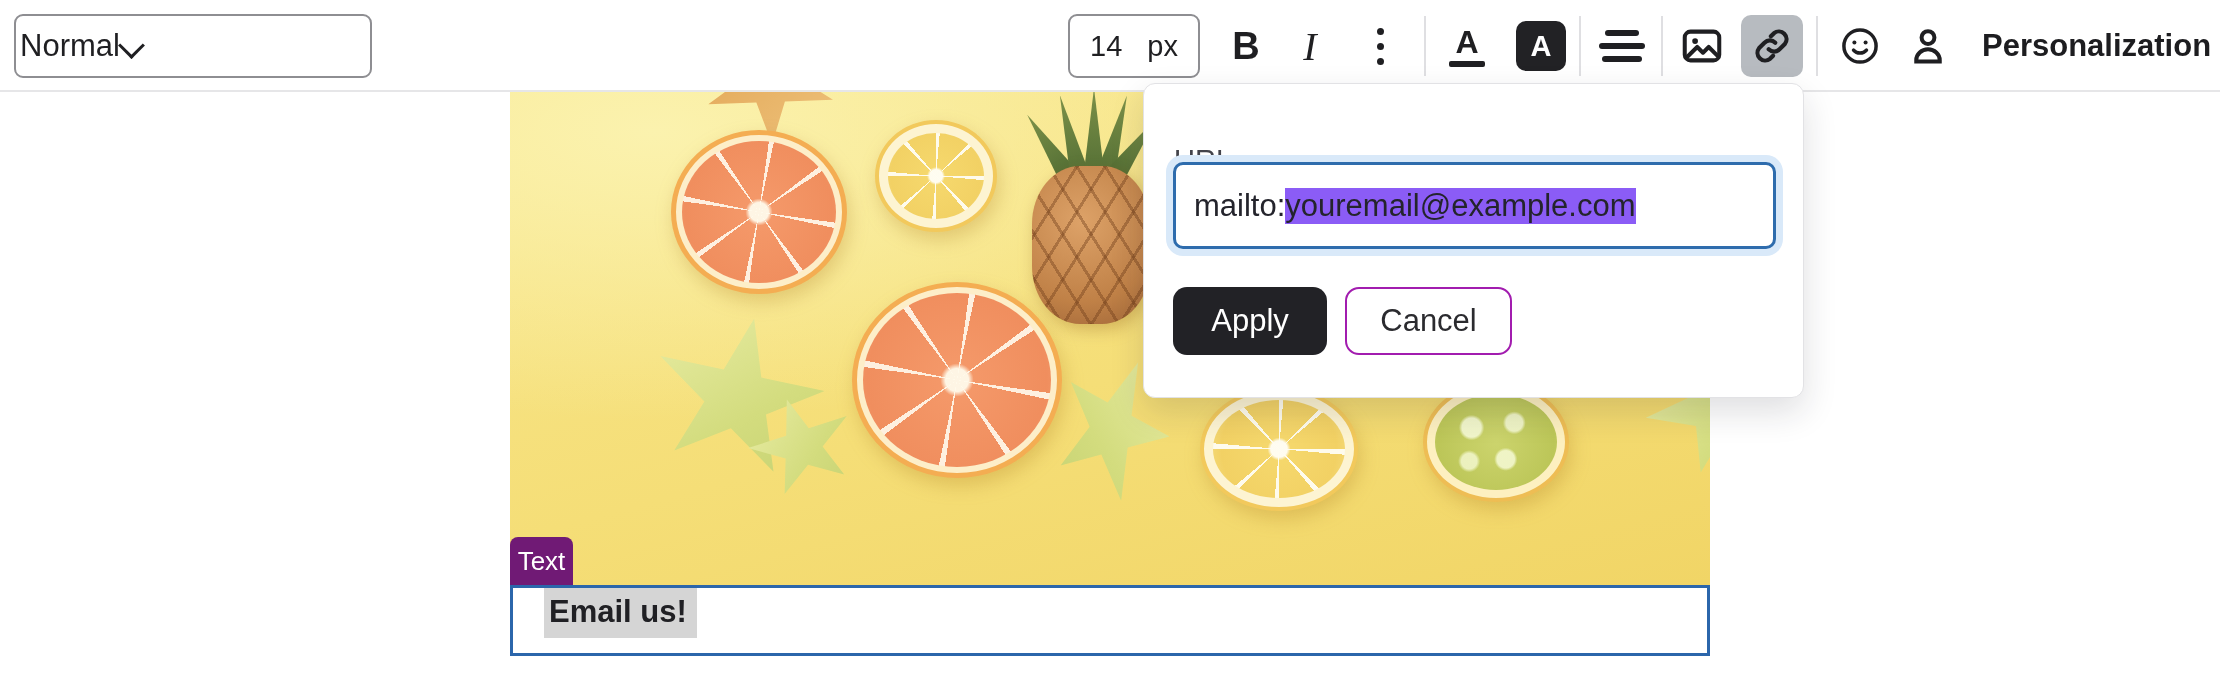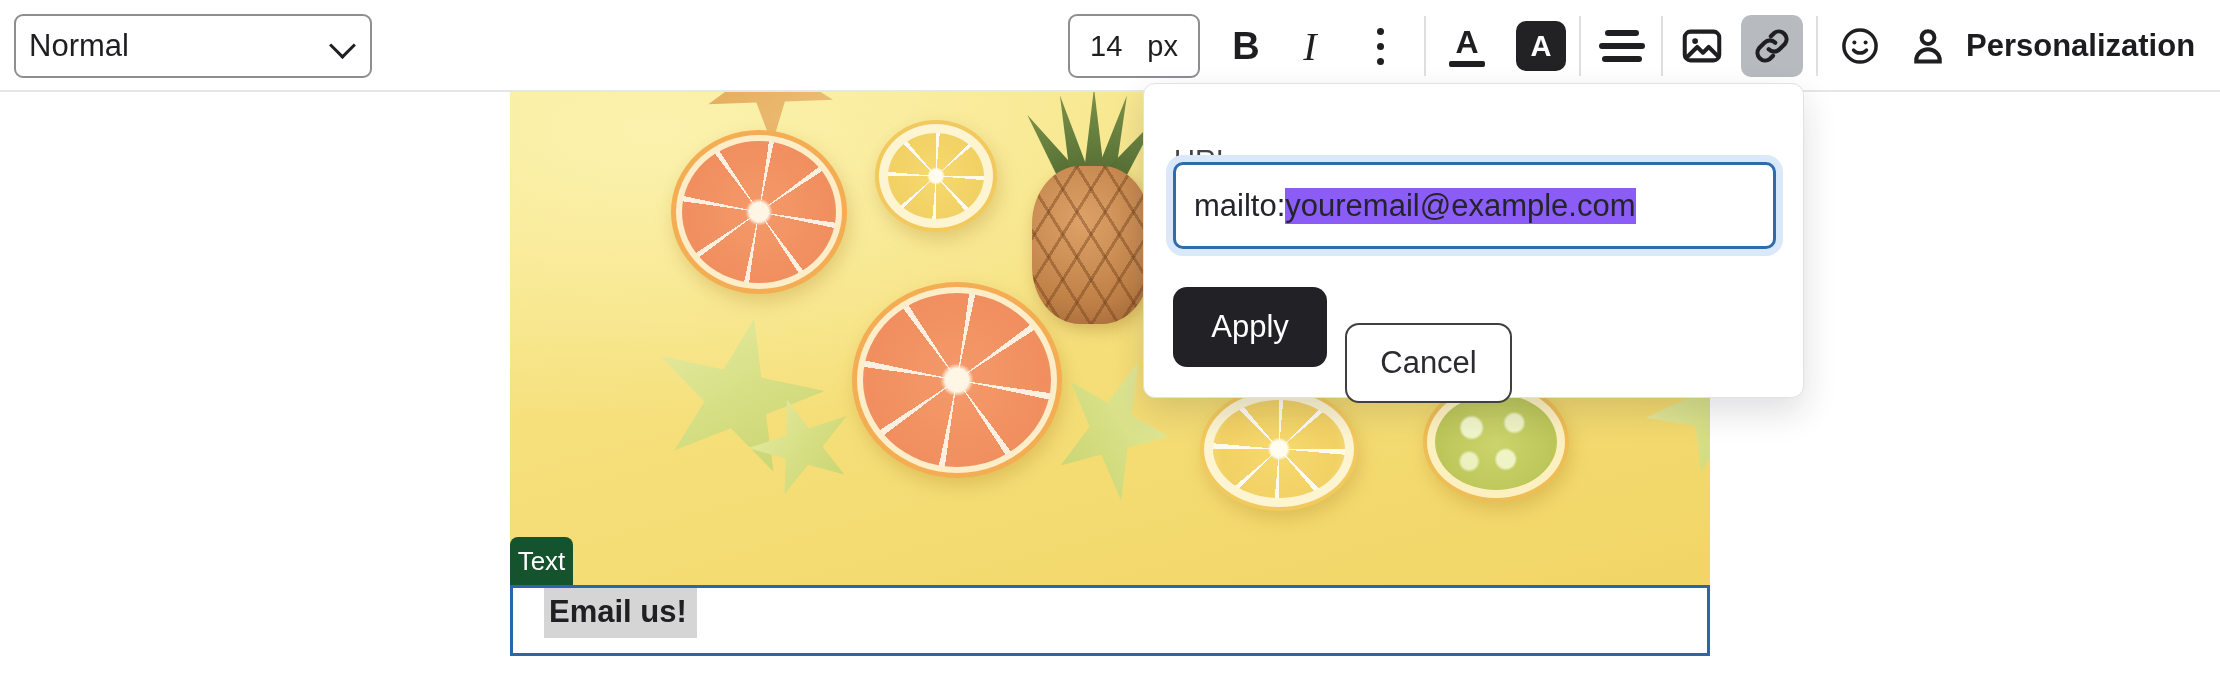--- a/index.html
+++ b/index.html
@@ -4,22 +4,22 @@
 <style>
   * { box-sizing: border-box; margin: 0; padding: 0; }
   html,body { background:#fff; }
   body { font-family:"Liberation Sans", sans-serif; }
   .screen { position:relative; width:2220px; height:674px; background:#fff; overflow:hidden; }
 
   
   .toolbar { position:absolute; left:0; top:0; width:2220px; height:92px; background:#fff;
              border-bottom:2px solid #e6e6e8; z-index:10; }
   .tb { position:absolute; top:14px; height:64px; display:flex; align-items:center; color:#1f1f22; }
-  .select-box { border:2px solid #8e8e92; border-radius:9px; padding:0 13px;
-                justify-content:space-between; font-size:31px; cursor:pointer; }
+  .select-box { border:2px solid #8e8e92; border-radius:9px; padding:0 4px;
+                font-size:31px; cursor:pointer; }
   .box-normal { left:14px; width:358px; }
   .box-font { left:382px; width:674px; }
   .box-size { left:1068px; width:132px; border:2px solid #8e8e92; border-radius:9px;
               padding:0 20px; justify-content:space-between; font-size:29px; }
   .chev { width:26px; height:26px; position:relative; flex:none; }
   .chev::before { content:""; position:absolute; left:2px; top:3px; width:16px; height:16px;
                   border-right:3.5px solid #1f1f22; border-bottom:3.5px solid #1f1f22;
                   transform:rotate(45deg); }
   .tool-btn { justify-content:center; cursor:pointer; }
   .btn-bold { left:1218px; width:56px; font-size:38px; font-weight:800; }
@@ -36,21 +36,21 @@
   .highlight-chip { width:50px; height:50px; background:#222225; color:#fff; border-radius:10px;
                     display:flex; align-items:center; justify-content:center;
                     font-size:29px; font-weight:600; }
   .btn-align { left:1596px; width:52px; flex-direction:column; gap:7px; }
   .abar { height:6px; background:#1f1f22; border-radius:3px; }
   .ab1{width:34px} .ab2{width:46px} .ab3{width:40px}
   .btn-image { left:1675px; width:54px; }
   .btn-link { left:1741px; top:15px; width:62px; height:62px; background:#b7bbc0;
               border-radius:10px; justify-content:center; }
   .btn-emoji { left:1833px; width:54px; }
-  .btn-person { left:1906px; gap:16px; }
+  .btn-person { left:1906px; gap:32px; }
   .person-label { font-size:31px; font-weight:600; color:#1d1d20; white-space:nowrap; }
   .icon-svg { display:block; }
 
   
   .photo { position:absolute; left:510px; top:92px; width:1200px; height:493px; overflow:hidden;
            z-index:1;
            background:
              radial-gradient(ellipse at 12% 8%, #fbf2ae 0%, rgba(251,242,174,0) 45%),
              linear-gradient(165deg, #f8e78d 0%, #f5de77 55%, #f1d566 100%); }
   .slice { position:absolute; border-radius:50%;
@@ -114,27 +114,27 @@
   .popover { position:absolute; left:1143px; top:83px; width:661px; height:315px; background:#fff;
              border:1px solid #e2e2e5; border-radius:12px;
              box-shadow:0 14px 34px rgba(30,30,40,.14); z-index:30; }
   .url-label { position:absolute; left:30px; top:30px; font-size:29px; color:#43434a;margin-top:30px; }
   .url-input { position:absolute; left:29px; top:78px; width:603px; height:87px;
                border:3px solid #2e6cad; border-radius:10px; background:#fff;
                box-shadow:0 0 0 7px #d9e9f9; display:flex; align-items:center;
                padding:0 18px; font-size:31px; color:#24242c; white-space:nowrap; overflow:hidden;
                cursor:text; }
   .sel { background:#8b5cf6; }
-  .pop-btn { position:absolute; top:203px; height:80px; display:flex; align-items:center;
+  .pop-btn { position:absolute; top:203px; height:68px; display:flex; align-items:center;
              justify-content:center; font-size:31px; border-radius:14px; cursor:pointer; }
   .apply  { left:29px;  width:154px; background:#222226; color:#fff; }
-  .cancel { left:201px; width:167px; background:#fff; border:2px solid #404040; color:#2b2b2f;margin-top:36px; }
-
-  
-  .text-tag { position:absolute; left:510px; top:537px; width:63px; height:48px; background:#14532d;
+  .cancel { left:201px; width:167px; background:#fff; border:2px solid #a21caf; color:#2b2b2f; }
+
+  
+  .text-tag { position:absolute; left:510px; top:537px; width:63px; height:48px; background:#701a75;
               border-radius:8px 8px 0 0; color:#fff; font-size:26px; display:flex;
               align-items:center; justify-content:center; z-index:6; }
   .text-block { position:absolute; left:510px; top:585px; width:1200px; height:71px; background:#fff;
                 border:3px solid #2b66ab; z-index:5; display:flex; align-items:flex-start;
                 padding-left:31px; font-size:31px; font-weight:600; color:#202024; cursor:text; }
   .text-selection { background:#d5d5d5; padding:6px 10px 8px 5px; }
 </style>
 </head>
 <body>
 

